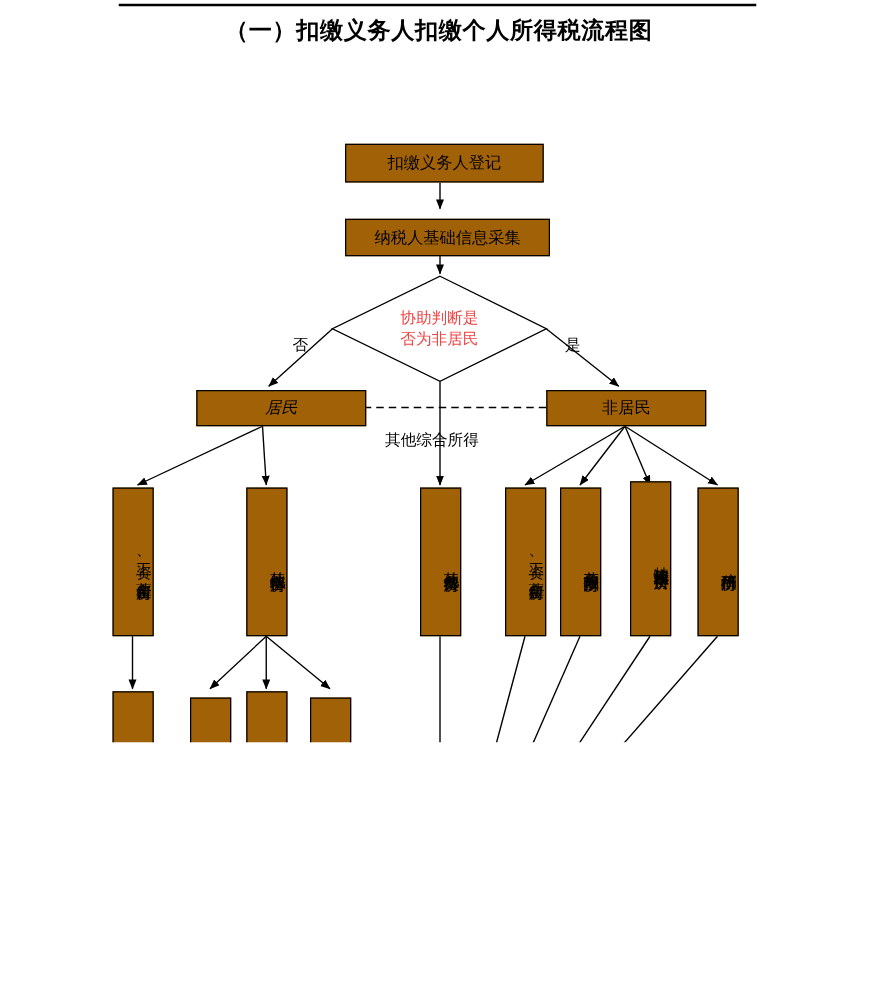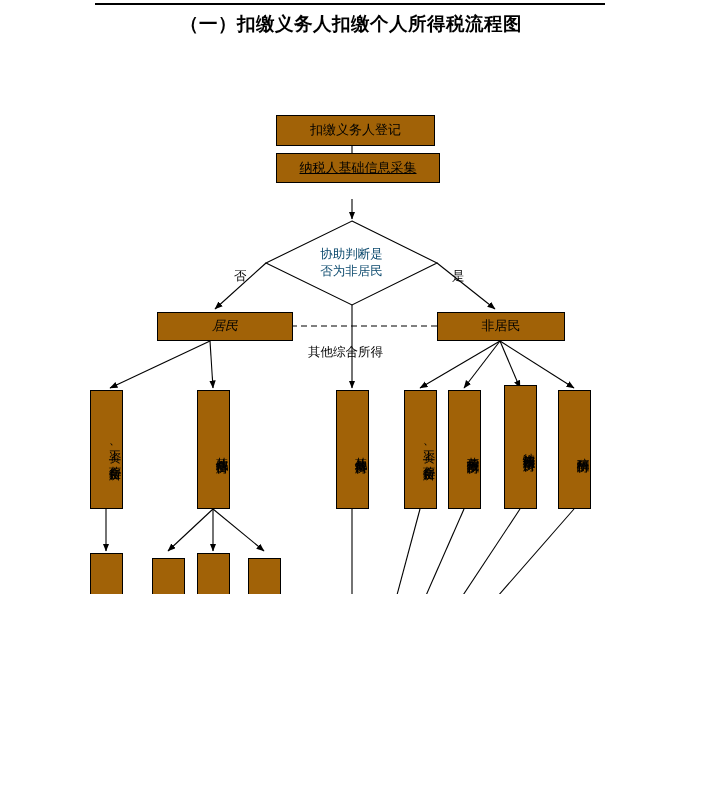--- a/index.html
+++ b/index.html
@@ -81,21 +81,21 @@
     display: flex;
     align-items: center;
     justify-content: center;
   }
   .diamond-label {
     position: relative;
     z-index: 3;
     font-size: 12.5px;
     line-height: 1.35;
     text-align: right;
-    color: #0c4a6e;
+    color: #ef4444;
     white-space: pre-line;
   }
   .edge-label {
     position: absolute;
     font-size: 12.5px;
     color: #000000;
     white-space: nowrap;
   }
 </style>
 </head>
@@ -153,21 +153,21 @@
       <line x1="574" y1="509" x2="365" y2="748" marker-end="url(#arrow)"></line>
 
       <polygon points="352,221 437,263 352,305 266,263" fill="#ffffff" stroke="#000000" stroke-width="1.1"></polygon>
     </g>
   </svg>
 
   <div class="node h" style="left:276px; top:115px; width:159px; height:31px;">
     <span>扣缴义务人登记</span>
   </div>
 
-  <div class="node h" style="left:276px; top:153px; width:164px; height:30px;text-decoration:underline;">
+  <div class="node h" style="left:276px; top:175px; width:164px; height:30px;">
     <span>纳税人基础信息采集</span>
   </div>
 
   <div class="diamond-wrap" style="left:266px; top:221px; width:171px; height:84px;">
     <div class="diamond-label">协助判断是
 否为非居民</div>
   </div>
 
   <div class="edge-label" style="left:234px; top:268px;">否</div>
   <div class="edge-label" style="left:452px; top:268px;">是</div>

